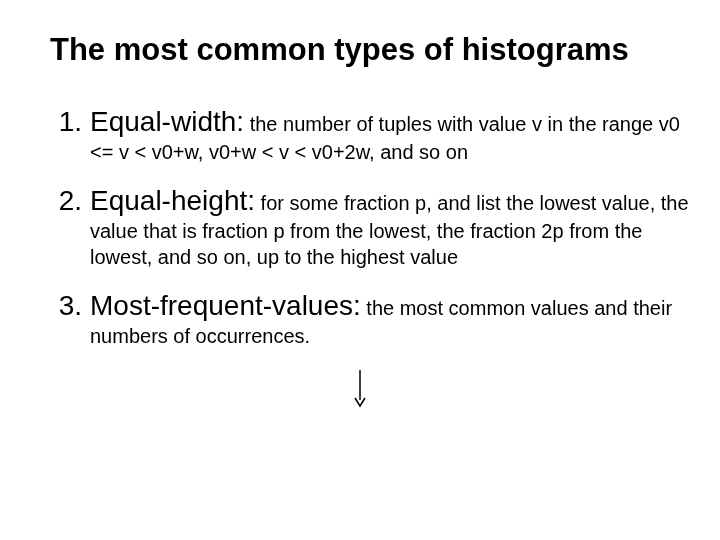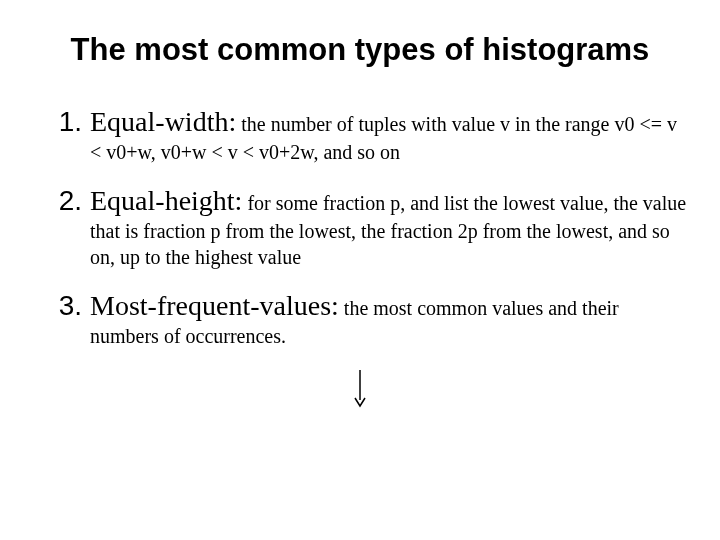--- a/index.html
+++ b/index.html
@@ -1,22 +1,22 @@
 <!DOCTYPE html>
 <html><head>
 <meta charset="utf-8">
 <style>
   * { margin: 0; padding: 0; box-sizing: border-box; }
   html, body { width: 720px; height: 540px; background: #fff; font-family: Arial, Helvetica, sans-serif; color: #000; }
   .slide { width: 720px; height: 540px; padding: 24px 30px 10px 30px; position: relative; }
-  .title { font-size: 31px; text-align: center; margin: 8px 20px 36px 20px; }
+  .title { font-size: 31px; text-align: left; margin: 8px 20px 36px 20px; }
   .list { list-style: none; }
   .item { margin-bottom: 18px; display: flex; align-items: baseline; }
   .num { font-size: 28px; width: 60px; text-align: right; padding-right: 8px; flex-shrink: 0; }
-  .body { font-size: 20px; line-height: 1.28; flex: 1; font-family: Liberation Serif, serif; }
+  .body { font-size: 20px; line-height: 1.28; flex: 1; }
   .term { font-size: 28px; }
   .arrow { display: flex; justify-content: center; margin: 2px 0 6px 0; }
   .footer { font-size: 25px; text-align: left; margin: 8px 18px 0 18px; }
 </style>
 </head>
 <body>
 
 <div class="slide">
   <h1 class="title">The most common types of histograms</h1>
 

